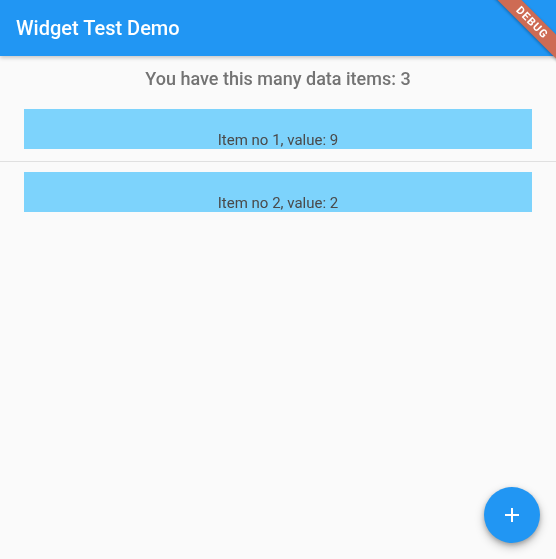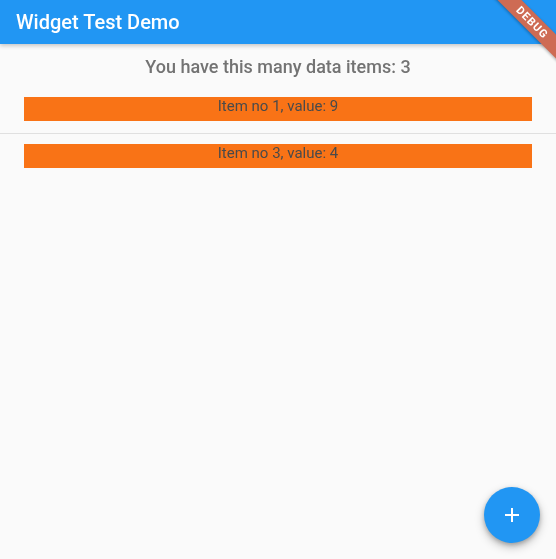--- a/index.html
+++ b/index.html
@@ -6,21 +6,21 @@
     body {
       font-family: -apple-system, BlinkMacSystemFont, "Segoe UI", Roboto, Helvetica, Arial, sans-serif;
       background: #fafafa;
       width: 556px;
       height: 559px;
       overflow: hidden;
       position: relative;
     }
     .appbar {
       background: #2196f3;
-      height: 44px;
+      height: 56px;
       display: flex;
       align-items: center;
       padding: 0 16px;
       color: #fff;
       box-shadow: 0 2px 4px rgba(0,0,0,0.2);
       position: relative;
       z-index: 1;
     }
     .appbar-title {
       font-size: 20px;
@@ -36,24 +36,24 @@
     .list {
       display: flex;
       flex-direction: column;
     }
     .list-row {
       border-bottom: 1px solid #e0e0e0;
       padding: 10px 24px 12px 24px;
     }
     .list-row:last-child { border-bottom: none; }
     .item-card {
-      background: #f97316;
-      height: 24px;
+      background: #7dd3fc;
+      height: 40px;
       display: flex;
-      align-items: flex-start;
+      align-items: flex-end;
       justify-content: center;
       color: #4a4a4a;
       font-size: 15px;
     }
     .fab {
       position: absolute;
       right: 16px;
       bottom: 16px;
       width: 56px;
       height: 56px;
@@ -108,21 +108,21 @@
 </div>
 
 <div class="list">
   <div class="list-row">
     <div class="item-card">
       <span>Item no 1, value: 9</span>
     </div>
   </div>
   <div class="list-row">
     <div class="item-card">
-      <span>Item no 3, value: 4</span>
+      <span>Item no 2, value: 2</span>
     </div>
   </div>
 </div>
 
 <button class="fab">
   <svg viewBox="0 0 24 24">
     <path fill="#ffffff" d="M11 5h2v6h6v2h-6v6h-2v-6H5v-2h6z"></path>
   </svg>
 </button>
 

